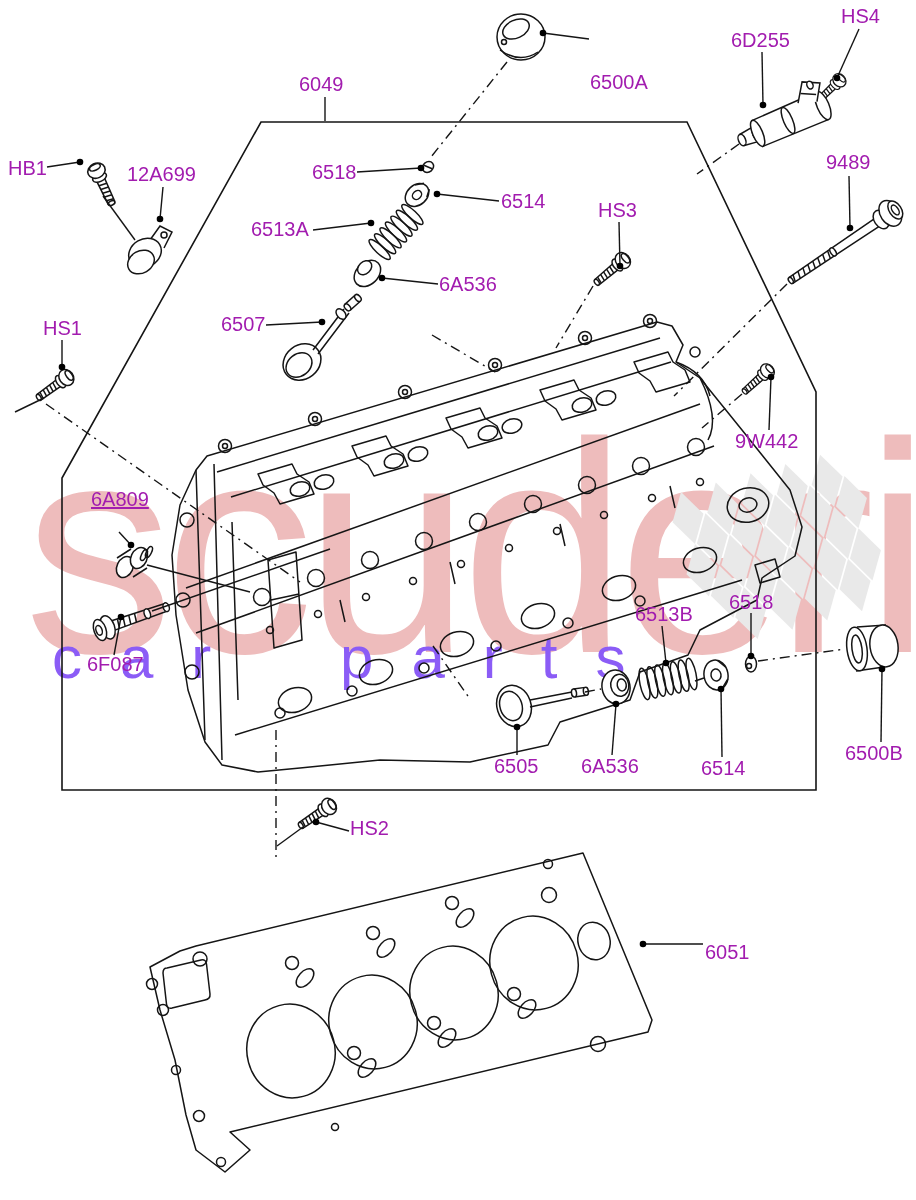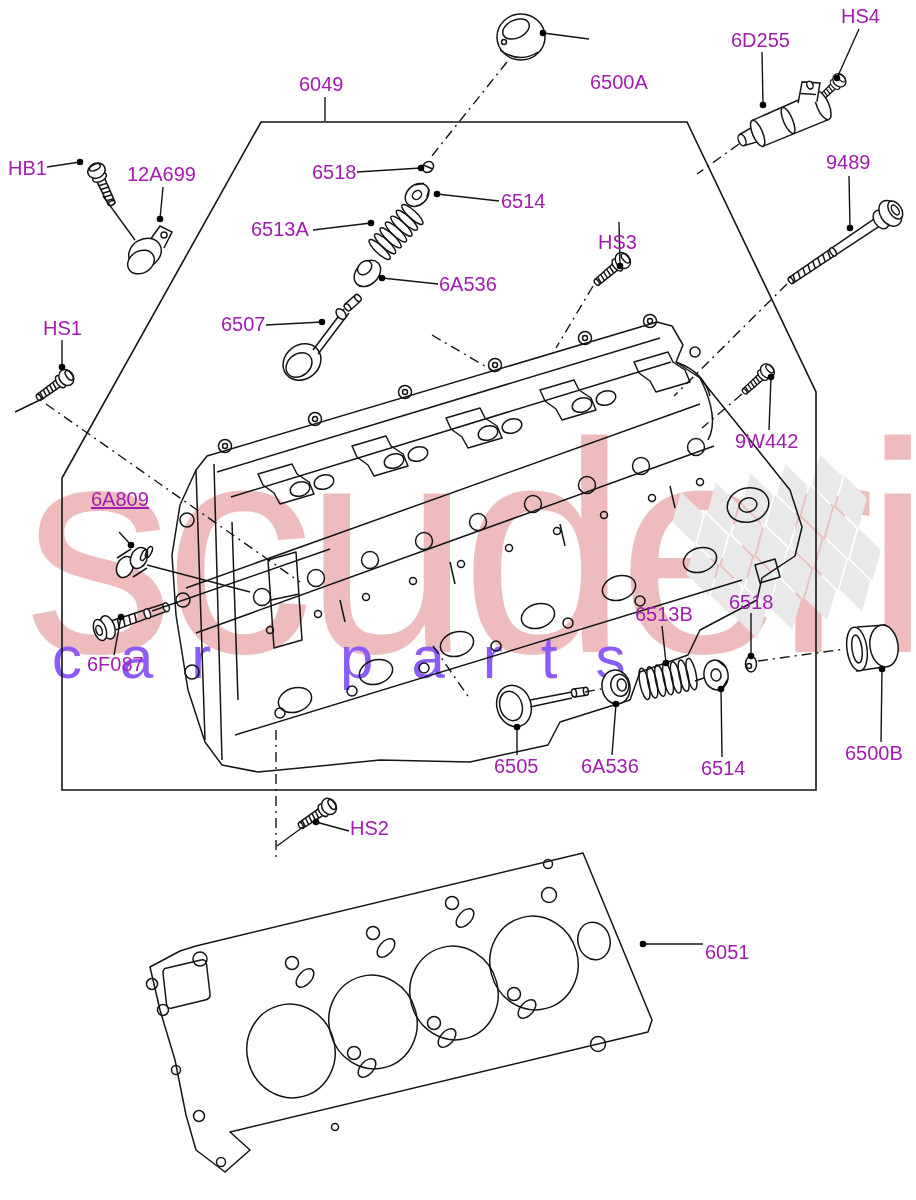--- a/index.html
+++ b/index.html
@@ -430,21 +430,21 @@
   <div id="labels-layer">
       <div class="part-label" style="left: 8px; top: 157px;">HB1</div>
       <div class="part-label" style="left: 127px; top: 163px;">12A699</div>
       <div class="part-label" style="left: 299px; top: 73px;">6049</div>
       <div class="part-label" style="left: 312px; top: 161px;">6518</div>
       <div class="part-label" style="left: 501px; top: 190px;">6514</div>
       <div class="part-label" style="left: 251px; top: 218px;">6513A</div>
       <div class="part-label" style="left: 439px; top: 273px;">6A536</div>
       <div class="part-label" style="left: 221px; top: 313px;">6507</div>
       <div class="part-label" style="left: 43px; top: 317px;">HS1</div>
-      <div class="part-label" style="left: 598px; top: 199px; margin-top: 32px;">HS3</div>
+      <div class="part-label" style="left: 598px; top: 199px;">HS3</div>
       <div class="part-label" style="left: 590px; top: 27px; margin-top: 44px;">6500A</div>
       <div class="part-label" style="left: 731px; top: 29px;">6D255</div>
       <div class="part-label" style="left: 841px; top: 5px;">HS4</div>
       <div class="part-label" style="left: 826px; top: 151px;">9489</div>
       <div class="part-label" style="left: 735px; top: 430px;">9W442</div>
       <div class="part-label" style="left: 91px; top: 488px; text-decoration: underline;">6A809</div>
       <div class="part-label" style="left: 87px; top: 653px;">6F087</div>
       <div class="part-label" style="left: 635px; top: 603px;">6513B</div>
       <div class="part-label" style="left: 729px; top: 591px;">6518</div>
       <div class="part-label" style="left: 494px; top: 755px; text-align: center;">6505</div>

